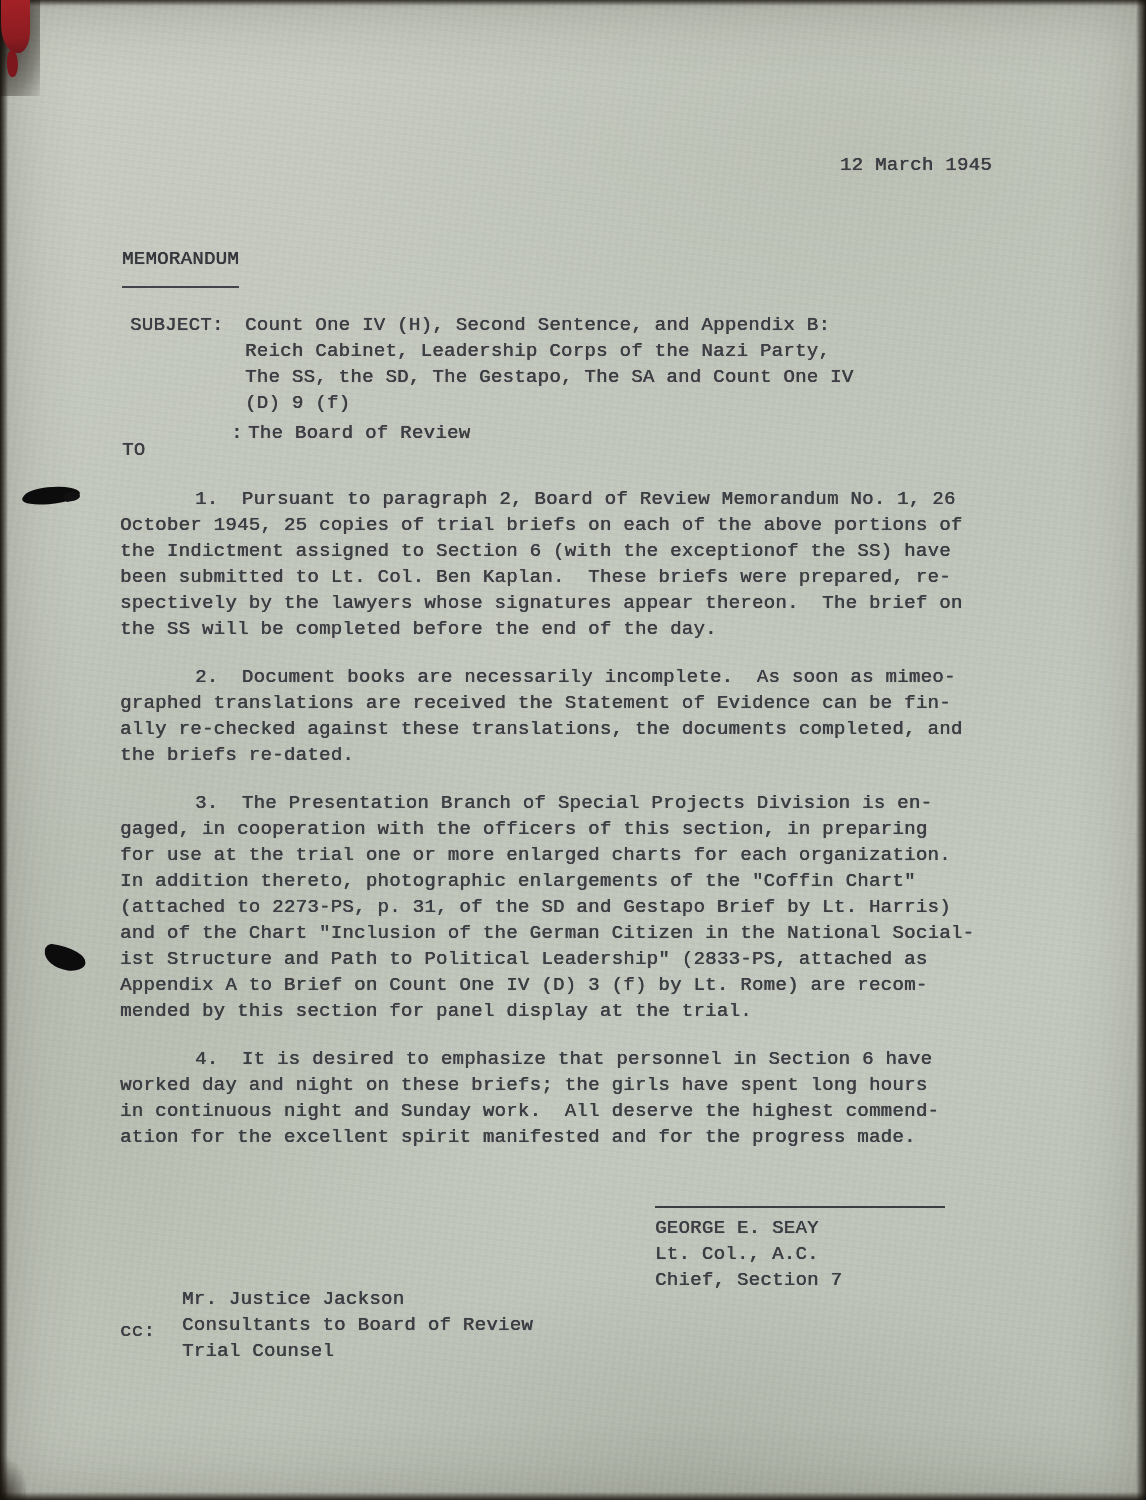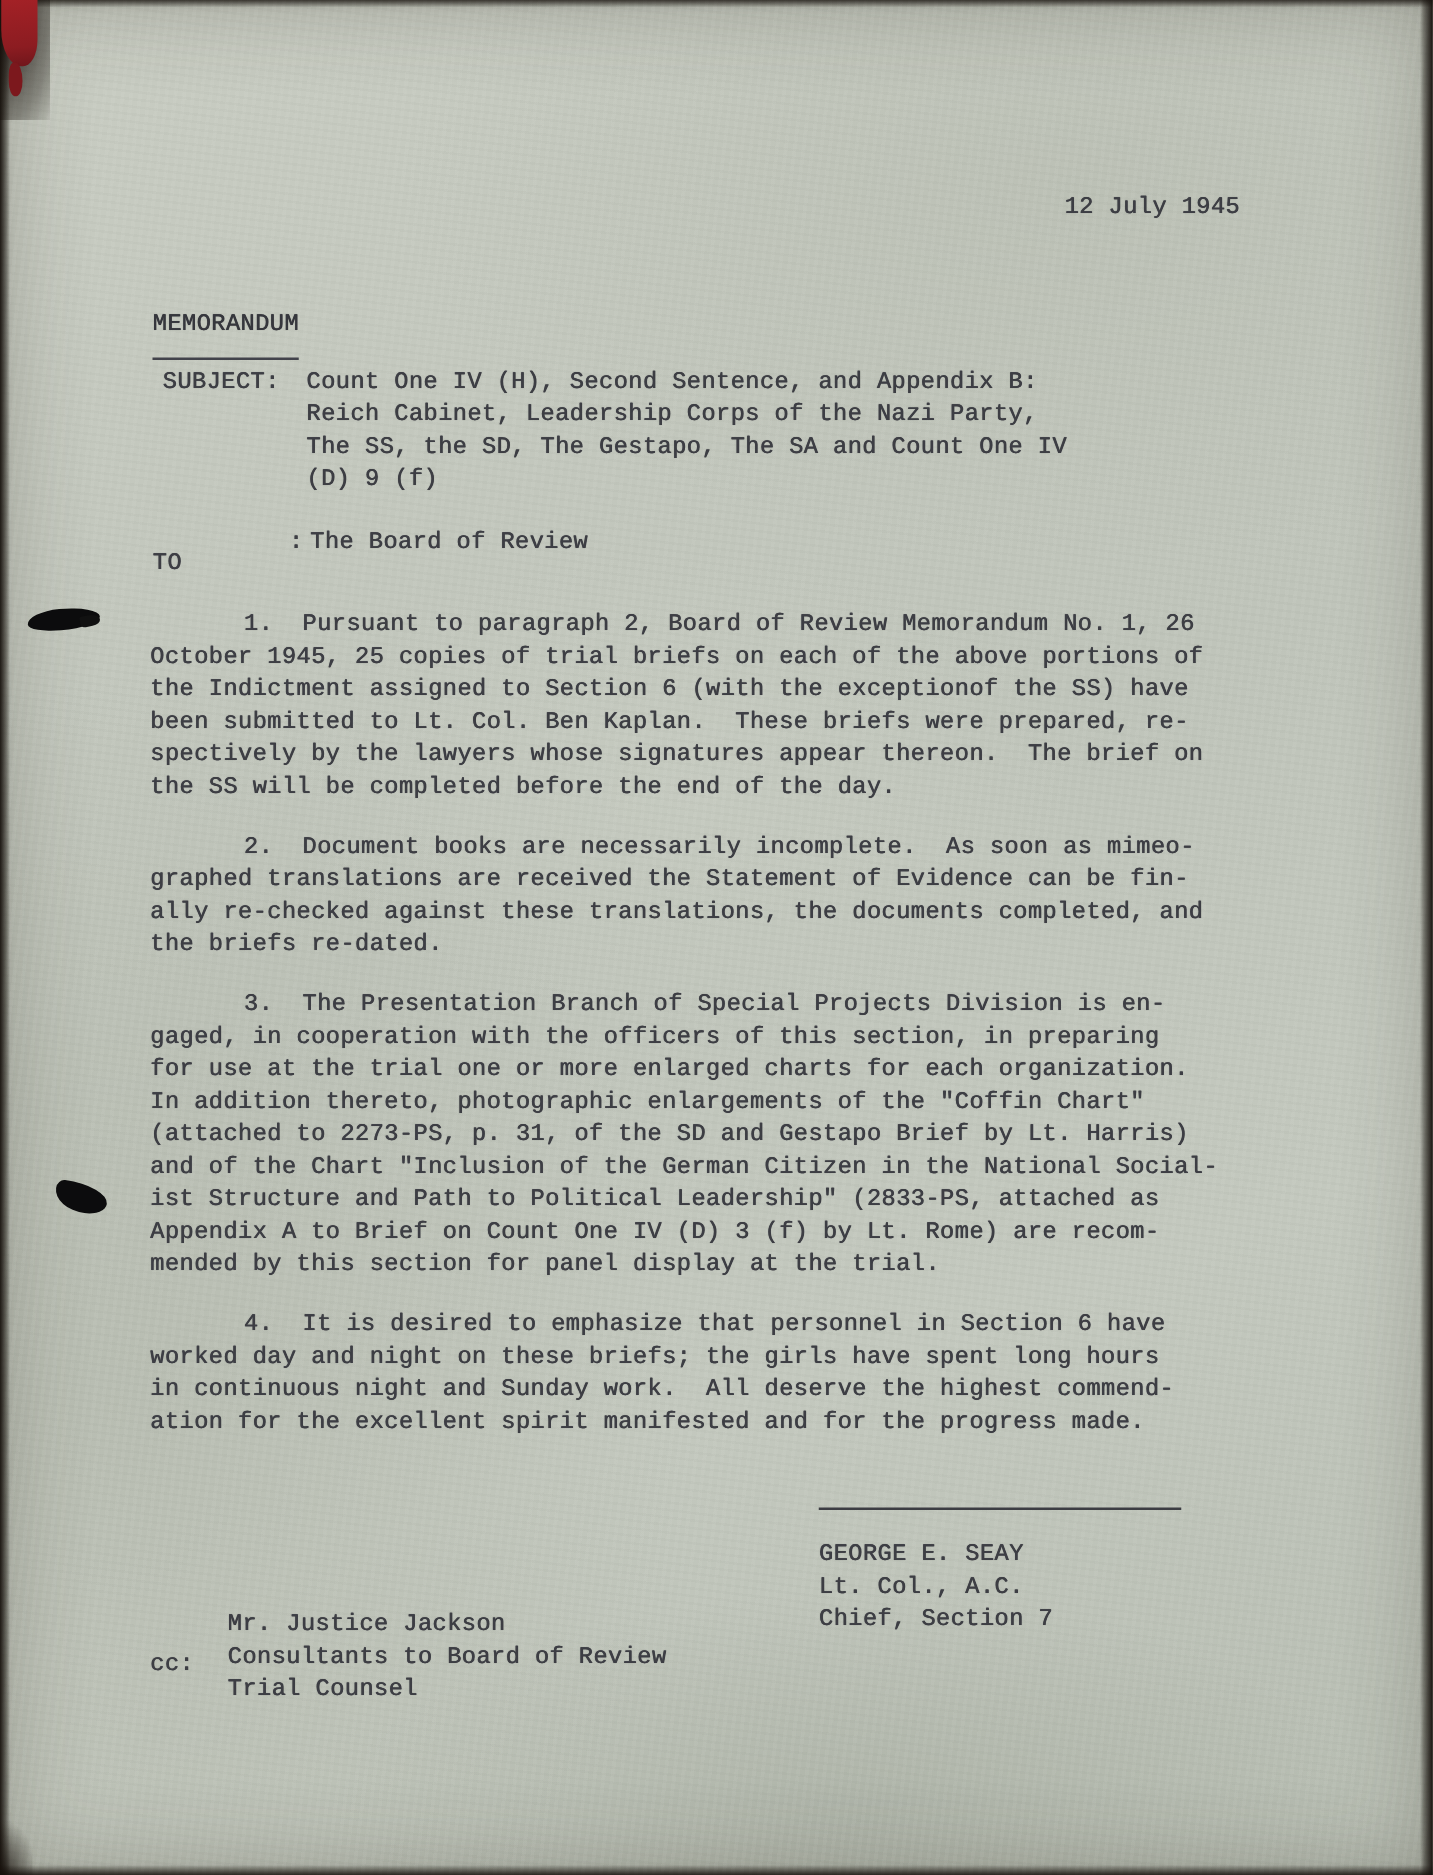--- a/index.html
+++ b/index.html
@@ -54,31 +54,31 @@
   .blot-2 { left: 44px; top: 946px; width: 42px; height: 24px;
             border-radius: 15% 85% 40% 60% / 30% 60% 40% 70%;
             transform: rotate(8deg); }
   
   .scan, .scan * { letter-spacing: 0.3px; }
   .txt { font-size: 19px; line-height: 26px; text-shadow: 0.4px 0 0 currentColor, 0 0 0.7px rgba(58,59,64,0.55); }
   .lines { white-space: pre-wrap; }
   .date { position: absolute; top: 152px; right: 154px; }
   .title-wrap { position: absolute; left: 122px; top: 246px; }
   .title-text { display: inline-block; border-bottom: 2px solid #42434b; padding-bottom: 14px; color: #36373d; }
-  .subject-row { position: absolute; left: 130px; top: 292px; display: flex; align-items: flex-start; }
+  .subject-row { position: absolute; left: 130px; top: 312px; display: flex; align-items: flex-start; }
   .subject-label { width: 115px; flex: 0 0 115px; }
   .to-row { position: absolute; left: 122px; top: 420px; display: flex; }
   .to-label { width: 109px; flex: 0 0 109px; margin-top: 17px; }
   .to-colon { width: 17px; flex: 0 0 17px; }
   .body { position: absolute; left: 120px; top: 486px; width: 880px; }
   .body p { margin: 0; text-indent: 75px; }
   .body p + p { margin-top: 22px; }
   .signature { position: absolute; left: 655px; top: 1206px; width: 292px; }
   .sig-rule { border-top: 2px solid #3c3d43; width: 290px; height: 0; }
-  .sig-name { margin-top: 22px; }
+  .sig-name { margin-top: 7px; }
   .cc { position: absolute; left: 120px; top: 1286px; display: flex; }
   .cc-label { width: 62px; flex: 0 0 62px; margin-top: 32px; }
 </style>
 </head>
 <body>
 
 <div class="scan">
 
   <div class="grain"></div>
 
@@ -87,21 +87,21 @@
   <div class="edge edge-left"></div>
   <div class="edge edge-right"></div>
   <div class="edge corner-tl"></div>
   <div class="edge corner-bl"></div>
   <div class="red-mark"></div>
   <div class="red-mark-tail"></div>
   <div class="blot blot-1"></div>
   <div class="blot blot-1b"></div>
   <div class="blot blot-2"></div>
 
-  <div class="date txt">12 July 1945</div>
+  <div class="date txt">12 March 1945</div>
 
   <div class="title-wrap txt">
     <span class="title-text">MEMORANDUM</span>
   </div>
 
   <div class="subject-row txt">
     <div class="subject-label">SUBJECT:</div>
     <div class="subject-lines lines">Count One IV (H), Second Sentence, and Appendix B:
 Reich Cabinet, Leadership Corps of the Nazi Party,
 The SS, the SD, The Gestapo, The SA and Count One IV

